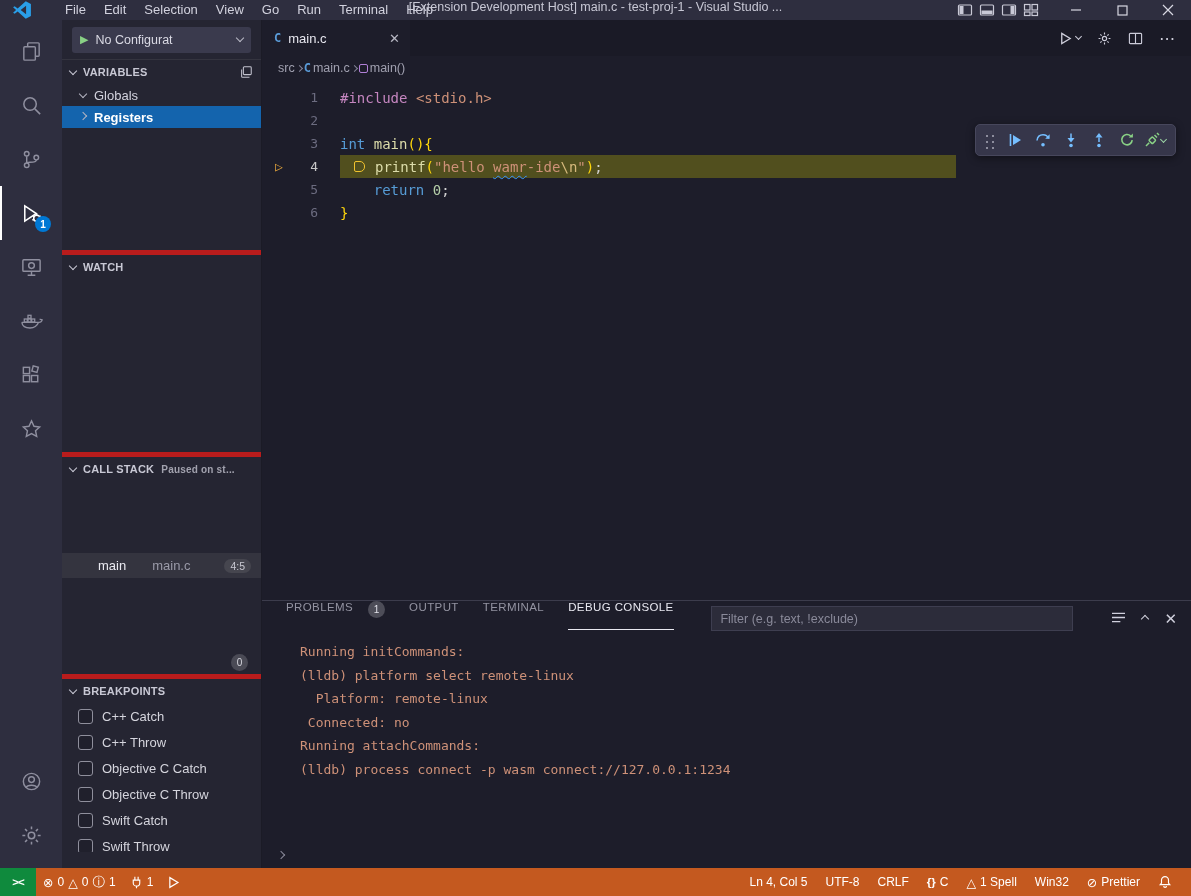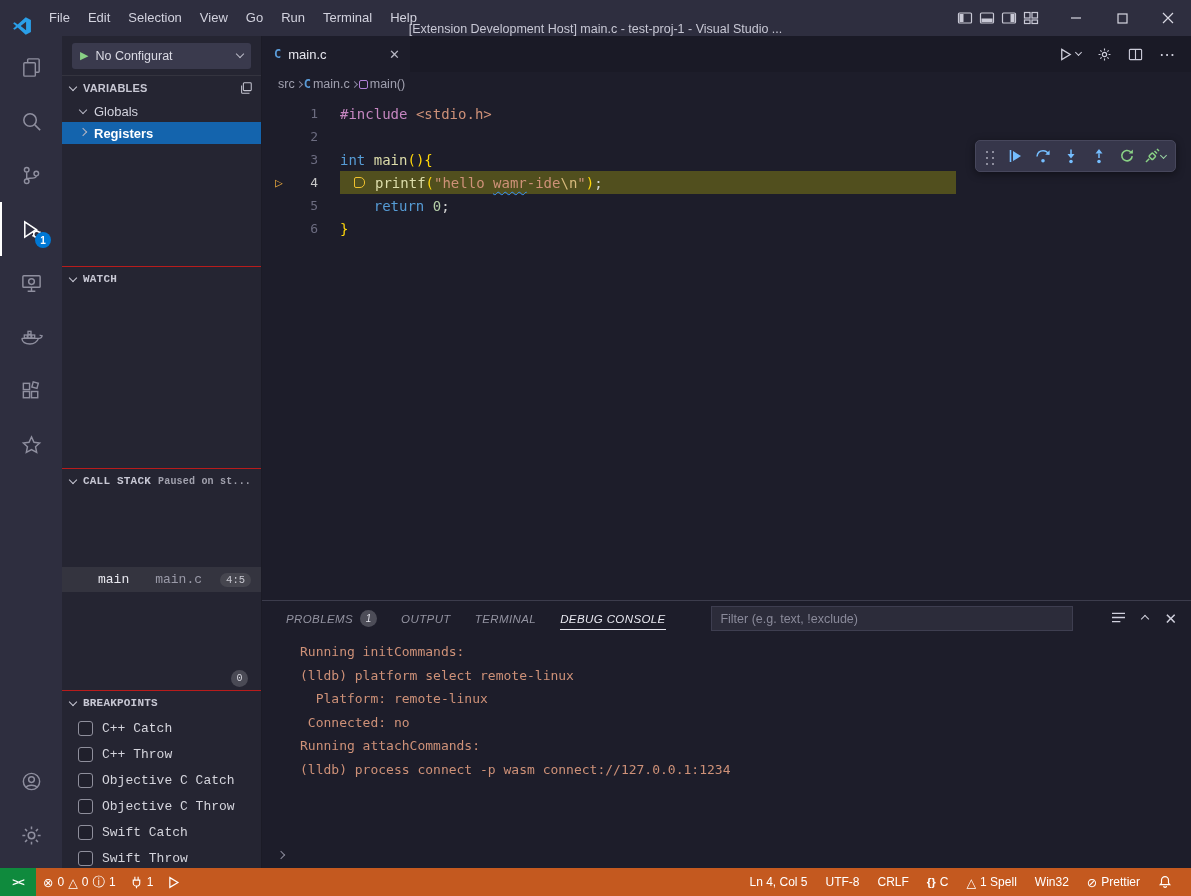--- a/index.html
+++ b/index.html
@@ -2,21 +2,21 @@
 <html style="--chrome-bg: #2e2e3f; --sidebar-bg: #252532; --editor-bg: #1d1d2a; --statusbar-bg: #c4591f; --remote-green: #0f8a3d; --badge-blue: #0078d4; --selection-blue: #1464ad; --current-line: #514f1e; --console-text: #ce9178; --debug-icon-blue: #75beff; --debug-icon-green: #89d185;"><head>
 <meta charset="utf-8">
 <style>
   * { margin:0; padding:0; box-sizing:border-box; }
   html,body { width:1191px; height:896px; background:#111; }
   body { font-family:"Liberation Sans","DejaVu Sans",sans-serif; overflow:hidden; }
 
   .window { width:1191px; height:896px; display:flex; flex-direction:column; background:var(--editor-bg,#1d1d2a); color:#d4d4d4; }
 
   
-  .titlebar { height:36px; flex:none; display:flex; align-items:flex-end; background:var(--chrome-bg,#2e2e3f); font-size:13px; color:#d2d2de; position:relative; }
+  .titlebar { height:20px; flex:none; display:flex; align-items:flex-start; background:var(--chrome-bg,#2e2e3f); font-size:13px; color:#d2d2de; position:relative;gap:16px; }
   .vscode-logo { width:20px; height:20px; margin:0 8px 0 12px; flex:none; }
   .menus { display:flex; align-items:center; height:100%; }
   .menu-item { padding:0 9px; line-height:36px; cursor:default; }
   .window-title { position:absolute; left:50%; transform:translateX(-50%); color:#c8c8d5; font-size:12.5px; white-space:nowrap; }
   .win-right { margin-left:auto; display:flex; align-items:center; height:100%; }
   .layout-icons { display:flex; align-items:center; gap:6px; margin-right:14px; color:#c9c9d6; }
   .layout-icons svg { display:block; }
   .win-btn { width:46px; height:36px; display:flex; align-items:center; justify-content:center; color:#d8d8e2; font-size:13px; }
   .win-btn svg { display:block; }
 
@@ -35,21 +35,21 @@
   .launch-row { height:40px; flex:none; display:flex; align-items:center; padding:0 10px; border-bottom:1px solid #34343f; }
   .launch-btn { flex:1; height:26px; background:#3a3a4d; border-radius:3px; display:flex; align-items:center; padding:0 8px; gap:7px; }
   .play-glyph { color:#89d185; font-size:11px; }
   .launch-label { font-size:12.5px; color:#dadae4; white-space:nowrap; overflow:hidden; }
   .chev { width:6px; height:6px; border-right:1.4px solid currentColor; border-bottom:1.4px solid currentColor; transform:rotate(45deg); display:inline-block; flex:none; }
   .chev.right { transform:rotate(-45deg); }
   .chev.up { transform:rotate(-135deg); }
   .launch-btn .chev { margin-left:auto; color:#b9b9c6; margin-top:-3px; }
 
   .section { display:flex; flex-direction:column; flex:none; overflow:hidden; }
-  .section + .section { border-top:1px solid #b91c1c;font-family:Liberation Mono, monospace; }
+  .section + .section { border-top:5px solid #b91c1c; }
   .section-header { height:24px; flex:none; display:flex; align-items:center; padding:0 8px; gap:7px; font-size:11px; font-weight:bold; color:#c8c8d4; letter-spacing:.2px; }
   .section-header .chev { margin-top:-2px; }
   .sec-variables { height:190px; }
   .sec-watch { height:202px; }
   .sec-callstack { height:222px;justify-content:space-between; }
   .sec-breakpoints { height:178px; }
   .hdr-spacer { flex:1; }
   .hdr-icon { color:#c2c2ce; display:flex; }
 
   .var-row { height:22px; flex:none; display:flex; align-items:center; padding-left:18px; gap:8px; color:#d2d2dd; }
@@ -98,21 +98,21 @@
 
   
   .debug-toolbar { position:absolute; top:44px; right:15px; height:32px; background:#36364a; border:1px solid #47475c; border-radius:5px; display:flex; align-items:center; gap:2px; padding:0 7px; box-shadow:0 2px 8px rgba(0,0,0,.45); z-index:6; }
   .grip { width:13px; height:17px; margin-right:4px; background-image:radial-gradient(#8d8d9d 1.1px, transparent 1.2px); background-size:6px 6px; background-position:1px 1px; }
   .dt-btn { width:26px; height:26px; display:flex; align-items:center; justify-content:center; border-radius:4px; }
   .dt-chev { width:5px; height:5px; border-right:1.3px solid #9ad3a4; border-bottom:1.3px solid #9ad3a4; transform:rotate(45deg); margin:-2px 0 0 1px; }
 
   
   .panel { height:268px; flex:none; border-top:1px solid #3c3c4c; display:flex; flex-direction:column; background:var(--editor-bg,#1d1d2a); }
   .panel-header { height:35px; flex:none; display:flex; align-items:center; padding:0 14px 0 24px; gap:24px; }
-  .panel-tab { font-size:11.5px; letter-spacing:.4px; color:#9393a1; display:flex; align-items:center; gap:7px; height:100%; position:relative;font-style:italic; }
+  .panel-tab { font-size:11.5px; letter-spacing:.4px; color:#9393a1; display:flex; gap:15px; height:100%; position:relative; }
   .panel-tab.active { color:#e8e8f0; }
   .panel-tab.active::after { content:''; position:absolute; left:0; right:0; bottom:6px; height:1px; background:#e8e8f0; }
   .problems-badge { min-width:17px; height:17px; border-radius:9px; background:#4d4d58; color:#e2e2ea; font-size:10px; display:flex; align-items:center; justify-content:center; padding:0 4px; }
   .filter-input { margin-left:auto; width:362px; height:25px; background:#2c2c3a; border:1px solid #3e3e50; color:#d0d0dc; font-size:12.5px; padding:0 8px; outline:none; font-family:inherit; }
   .filter-input::placeholder { color:#8a8a9a; }
   .panel-icons { display:flex; align-items:center; gap:16px; margin-left:14px; color:#d0d0dd; }
   .panel-icons .chev { color:#d0d0dd; }
   .close-x { font-size:15px; }
 
   .console { flex:1; padding:8px 0 0 38px; font-family:"DejaVu Sans Mono","Liberation Mono",monospace; font-size:13px; overflow:hidden; }

